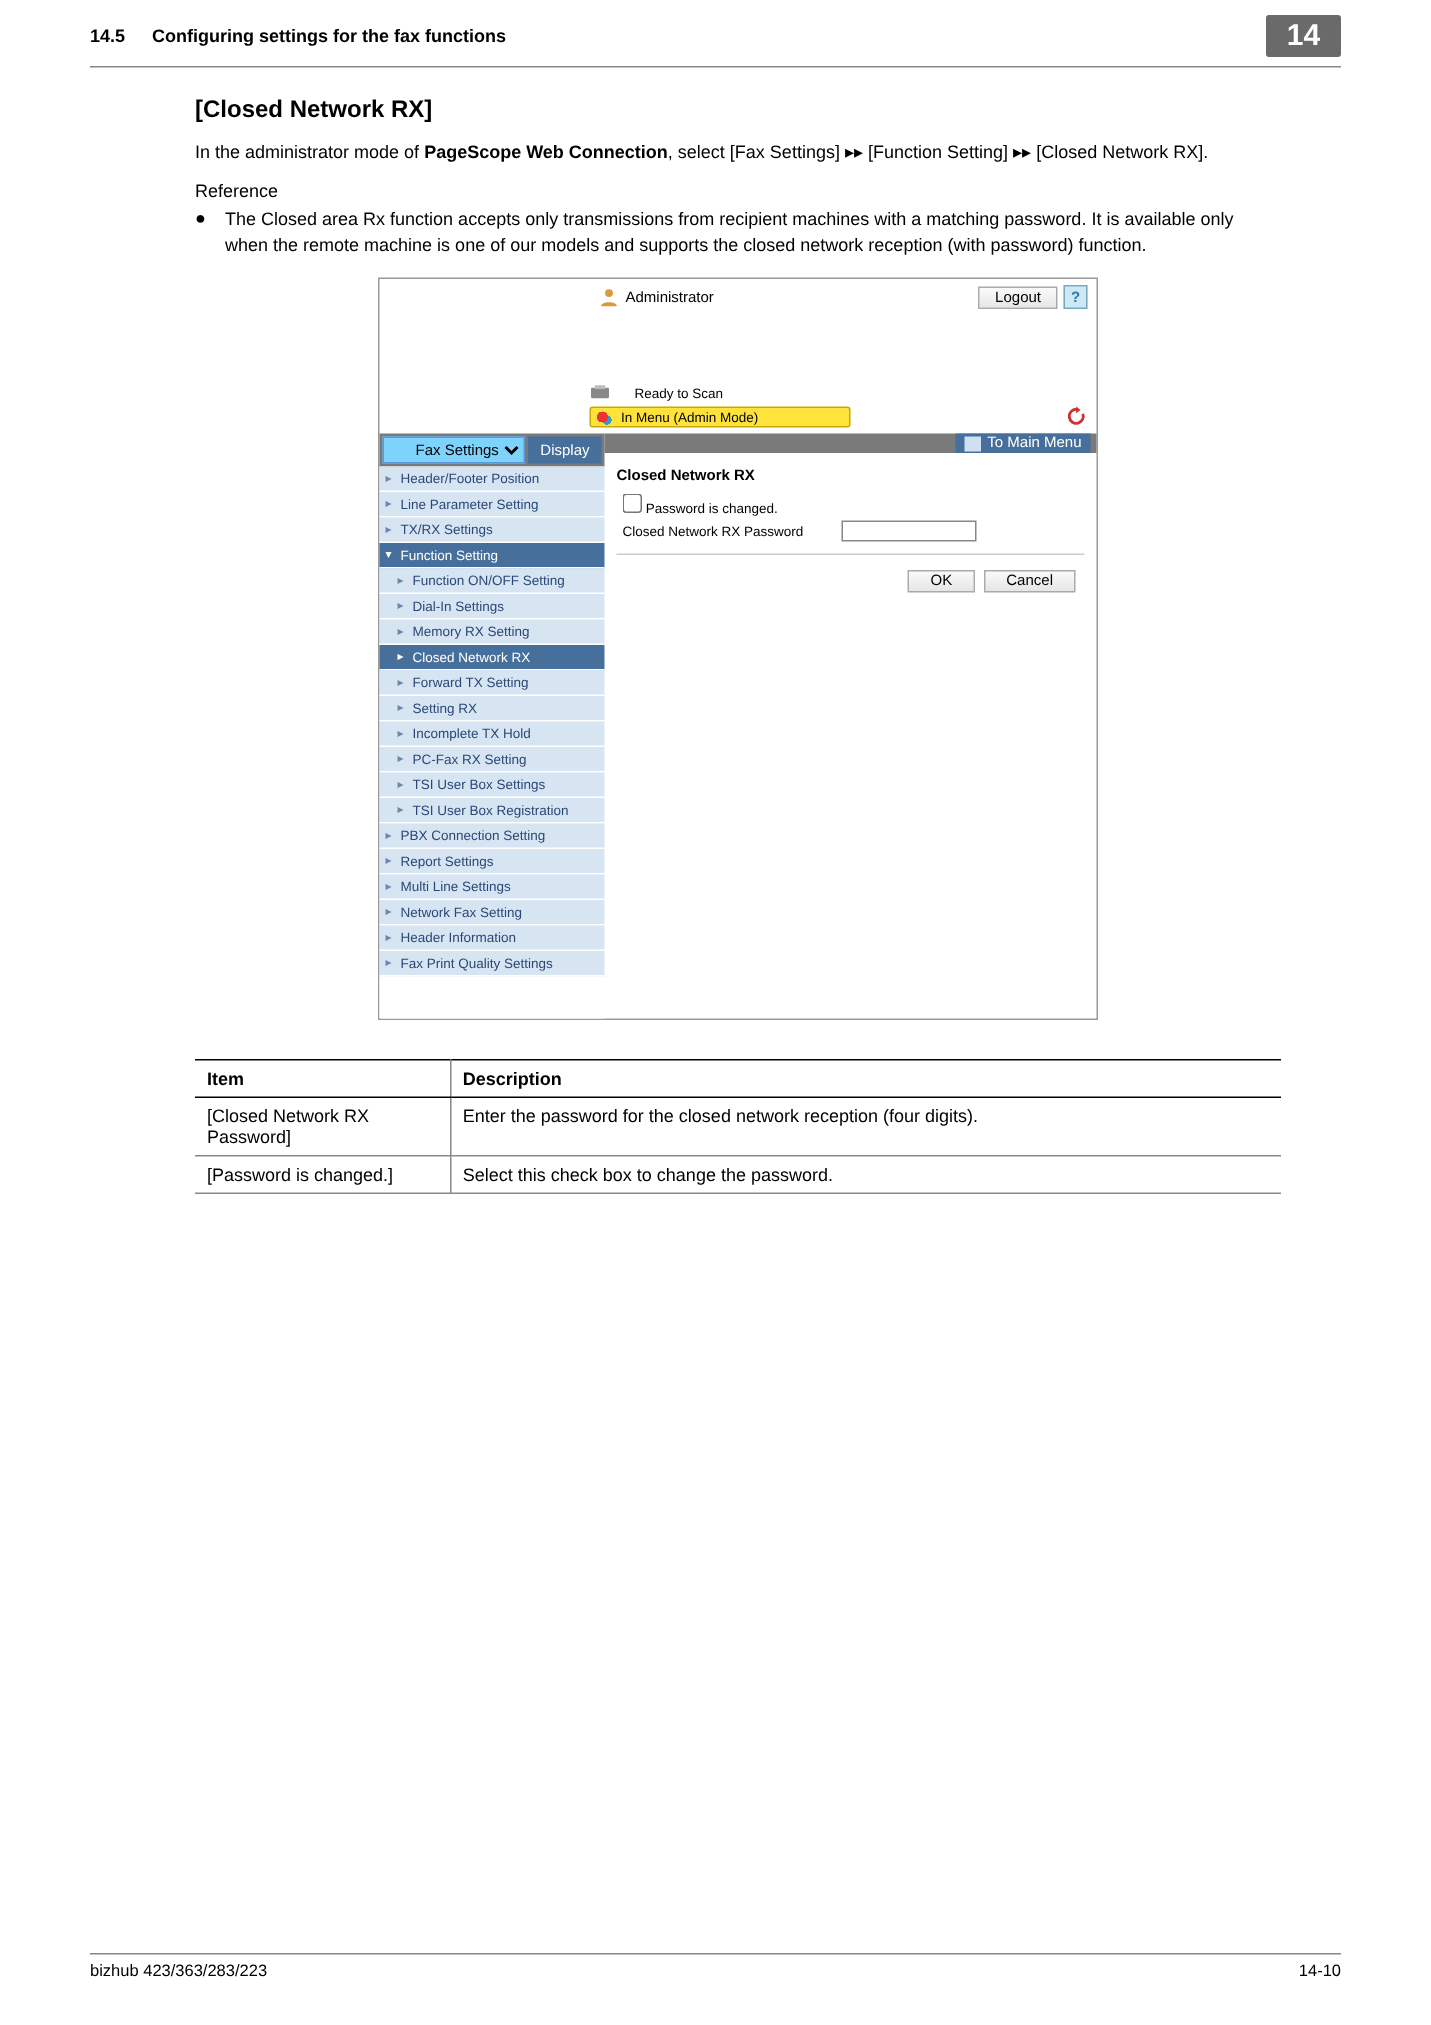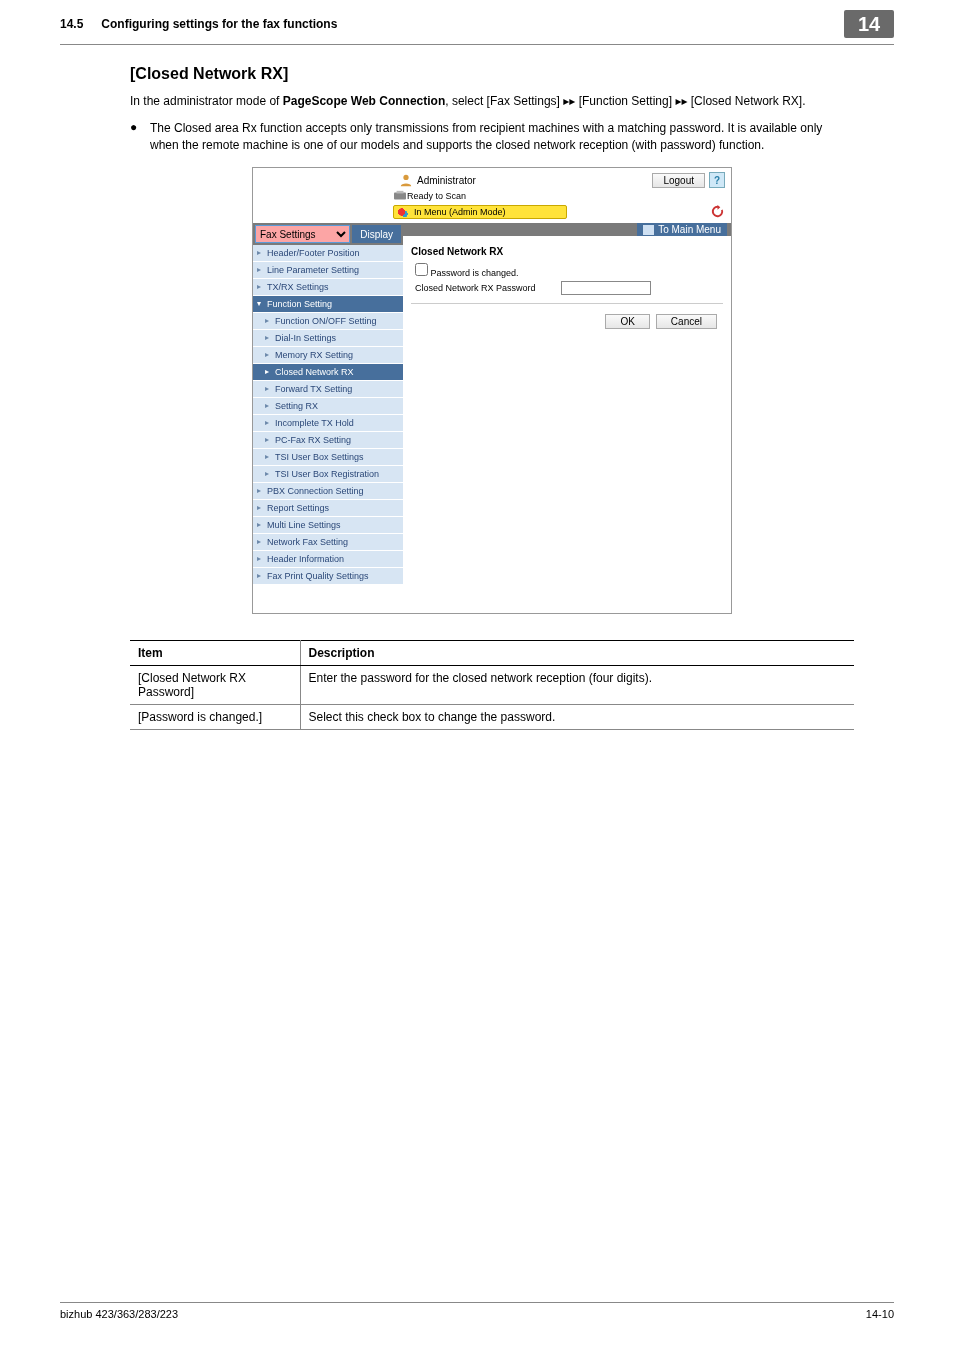--- a/index.html
+++ b/index.html
@@ -58,21 +58,21 @@
   .admin-right { display: flex; align-items: center; gap: 4px; }
   .logout-btn {
     background: linear-gradient(#fafafa,#e6e6e6);
     border: 1px solid #aaa; padding: 1px 10px; font-size: 10px;
   }
   .help-btn {
     background: #cfe8f7; border: 1px solid #7ab; width: 16px; height: 16px;
     color: #2a7fa8; font-weight: bold; display:flex; align-items:center; justify-content:center;
   }
   .status-block { margin-left: 140px; margin-bottom: 2px; }
-  .ready-row { display:flex; align-items:center; gap:0; font-size:9px; }
+  .ready-row { display:flex; align-items:center; gap:16px; font-size:9px;margin-top:48px; }
   .ready-icon { width:14px; height:12px; }
   .menu-row {
     display:flex; align-items:center; justify-content:space-between;
     padding: 0 6px 4px 0;
   }
   .menu-pill {
     background: #ffe33a; border: 1px solid #c9a800;
     padding: 1px 60px 1px 20px; font-size: 9px; border-radius: 2px;
     position: relative;
   }
@@ -85,21 +85,21 @@
 
   .app-body { display:flex; }
   .sidebar { width: 150px; }
   .main-pane { flex: 1; padding: 4px 8px 20px 8px; }
 
   .sb-select-row {
     display:flex; background:#7a7a7a; padding:2px;
   }
   .sb-select {
     flex:1; font-size:10px; height:18px; border:1px solid #5a9ad8;
-    background:#fca5a5; padding-left:0;
+    background:#7dd3fc; padding-left:17px;
   }
   .sb-display {
     background:#476f9c; color:#fff; border:none; font-size:10px;
     padding: 0 8px; margin-left:2px;
   }
   .sb-item, .sb-sub {
     background: #d7e5f3; color:#2b4878;
     border-bottom: 1px solid #fff;
     padding: 3px 4px 3px 14px; font-size:9px;
     position: relative;
@@ -172,20 +172,21 @@
 </div>
 <hr class="header-rule">
 
 <div class="content">
   <h2>[Closed Network RX]</h2>
 
   <p class="para">
     <span>In the administrator mode of </span><b>PageScope Web Connection</b><span>, select [Fax Settings] </span><span class="arrow">▸▸</span><span> [Function Setting] </span><span class="arrow">▸▸</span><span> [Closed Network RX].</span>
   </p>
 
+  <p class="ref-label">Reference</p>
   <div class="bullet-block">
     <div class="bullet-dot">●</div>
     <div class="bullet-text">The Closed area Rx function accepts only transmissions from recipient machines with a matching password. It is available only when the remote machine is one of our models and supports the closed network reception (with password) function.</div>
   </div>
 
   <div class="app-window">
     <div class="app-header-row">
       <div class="admin-left">
         <svg class="admin-icon" viewBox="0 0 16 16">
             <circle cx="8" cy="5" r="3" fill="#d99a3c"></circle>

